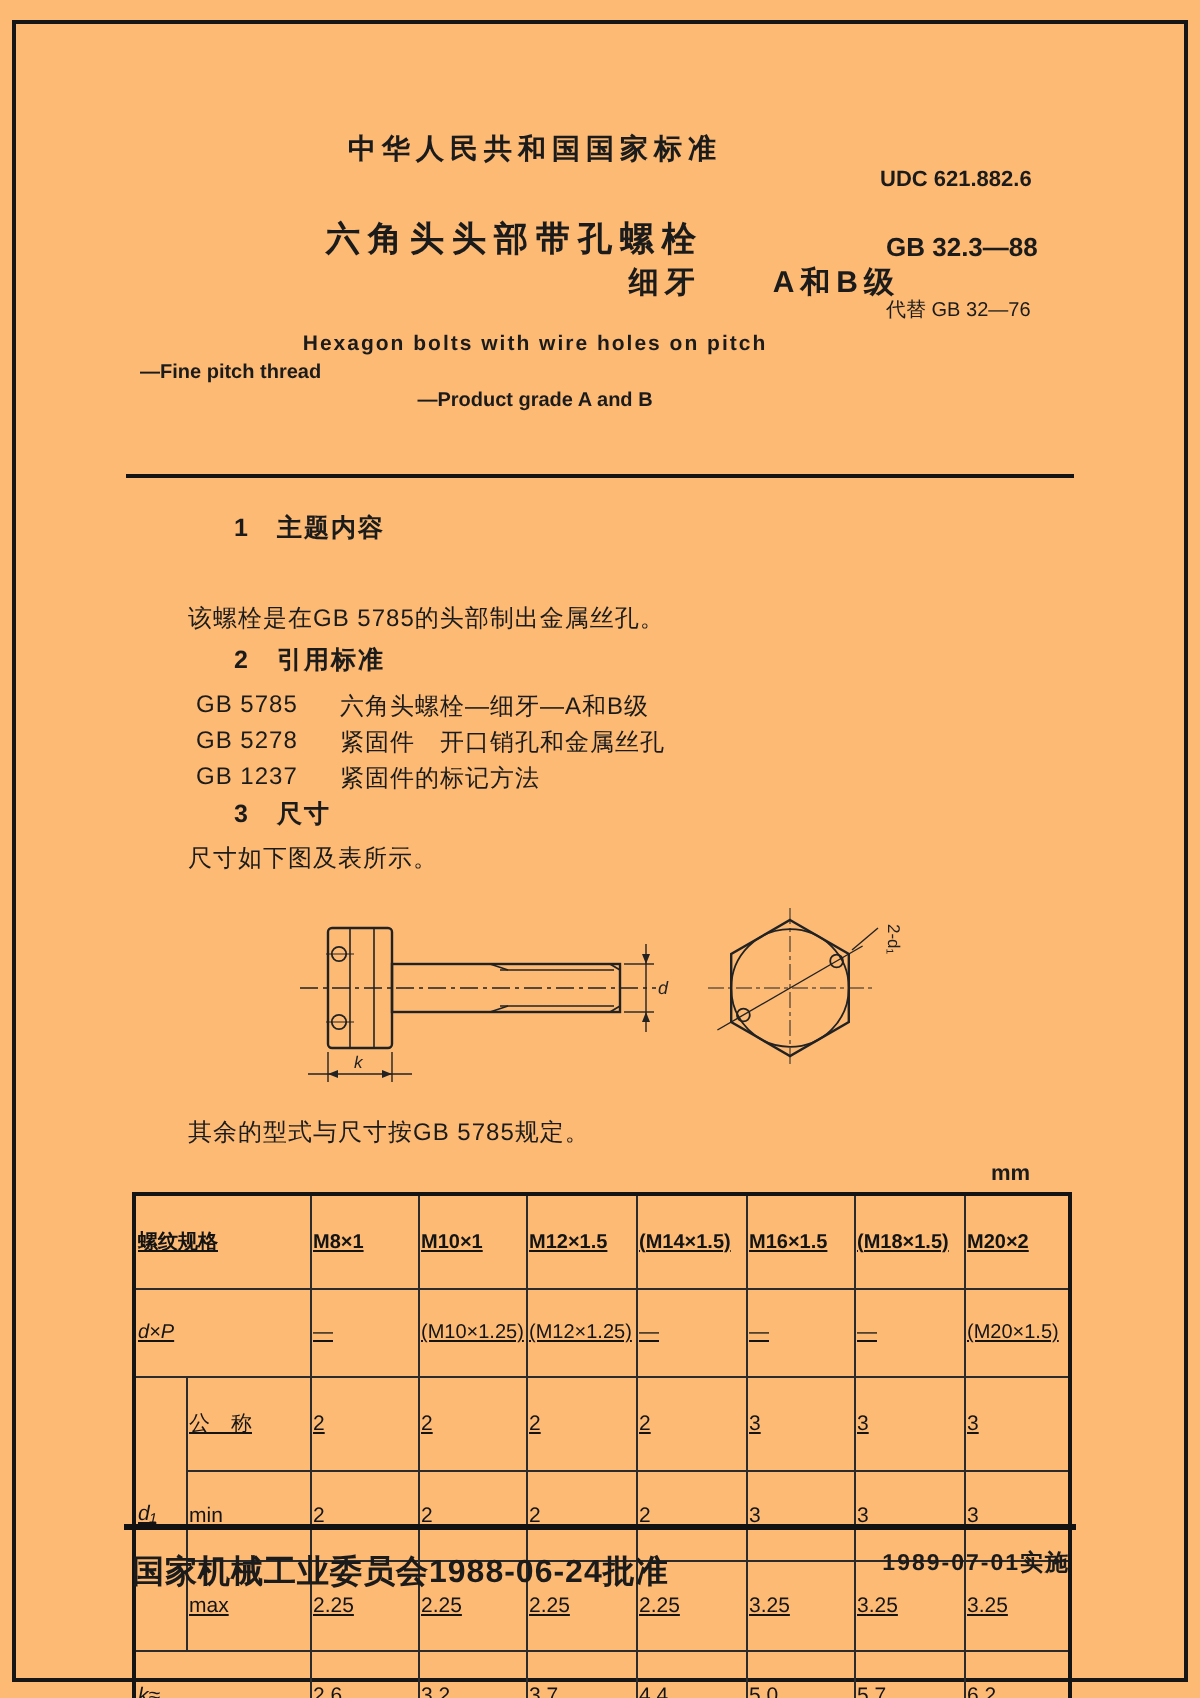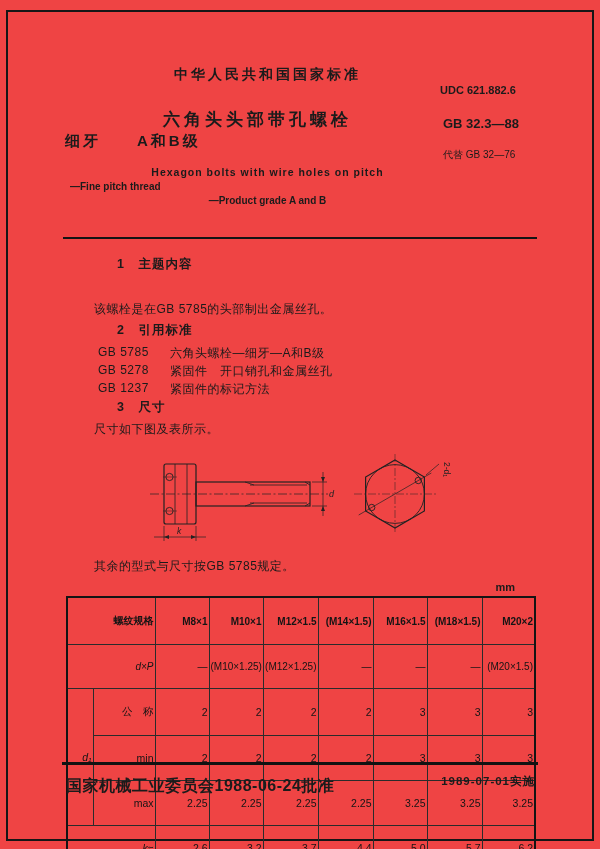--- a/index.html
+++ b/index.html
@@ -3,35 +3,35 @@
 <meta charset="utf-8">
 <style>
   * { margin:0; padding:0; box-sizing:border-box; }
   html, body { width:600px; }
   body {
     font-family:"Liberation Sans","DejaVu Sans",sans-serif;
     background:#e9e7e1;
   }
   .page {
     position:relative; width:600px; height:849px;
-    background:#ef4444; color:#1b1b1b; overflow:hidden;
+    background:#fdba74; color:#1b1b1b; overflow:hidden;
   }
   .frame {
     position:absolute; left:6px; top:10px; right:6px; bottom:8px;
     border:2px solid #161616;
   }
   .abs { position:absolute; }
 
   .hdr-std { left:65px; top:66px; width:405px; text-align:center;
              font-size:14px; font-weight:bold; letter-spacing:3px; }
   .udc     { left:440px; top:84px; width:110px; font-size:11px; font-weight:bold; }
   .title1  { left:65px; top:108px; width:385px; text-align:center;
              font-size:17px; font-weight:bold; letter-spacing:4px; }
   .gbno    { left:443px; top:116px; width:110px; font-size:13px; font-weight:bold; }
-  .title2  { left:65px; top:132px; width:385px; text-align:left;
+  .title2  { left:65px; top:132px; width:385px; text-align:right;
              font-size:15px; font-weight:bold; letter-spacing:3px; }
   .replaces{ left:443px; top:148px; width:110px; font-size:10px; }
   .en1 { left:65px; top:166px; width:405px; text-align:center; font-size:10.5px; font-weight:bold; letter-spacing:1px; }
   .en2 { left:70px; top:181px; width:405px; text-align:left; font-size:10px;  font-weight:bold; }
   .en3 { left:65px; top:195px; width:405px; text-align:center; font-size:10px;  font-weight:bold; }
   .hr-top { left:63px; top:237px; width:474px; height:2px; background:#141414; }
 
   .sec-h { font-size:12.5px; font-weight:bold; letter-spacing:1px;margin-left:41px; }
   .body-t { font-size:12px; letter-spacing:0.5px; }
   .s1h { left:76px; top:256px; }
@@ -44,22 +44,22 @@
   .s3h { left:76px; top:399px; }
   .s3p { left:94px; top:421px; }
 
   .drawing { left:142px; top:444px; width:330px; height:110px; }
   .note { left:94px; top:558px; width:430px; }
   .unit { left:460px; top:581px; width:55px; text-align:right; font-size:11px; font-weight:bold; }
 
   .tbl-wrap { left:66px; top:596px; }
   .dim-table { border-collapse:collapse; width:468px; table-layout:fixed;
                font-size:10.5px; color:#141414; border:2px solid #141414; }
-  .dim-table td { border:1px solid #2b2b2b; text-align:right; vertical-align:middle;
-                  padding:16px 1px; height:23px; overflow:hidden; white-space:nowrap; }
+  .dim-table td { border:1px solid #2b2b2b; text-align:left; vertical-align:middle;
+                  padding:16px 1px; height:23px; overflow:hidden; white-space:nowrap;text-decoration:underline; }
   .dim-table tr.hdr td { height:27px; font-weight:bold; font-size:10px; }
   .dim-table tr.dxp td { font-size:10px; }
   .dim-table td.it { font-style:italic; }
   .dim-table tr.krow td { height:26px; }
 
   .ftr-line { left:62px; top:762px; width:476px; height:3px; background:#121212; }
   .approved { left:66px; top:776px; font-size:16px; font-weight:bold; letter-spacing:0.5px; }
   .effective { left:420px; top:774px; width:115px; text-align:right;
                font-size:11.5px; font-weight:bold; letter-spacing:1px; }
 

